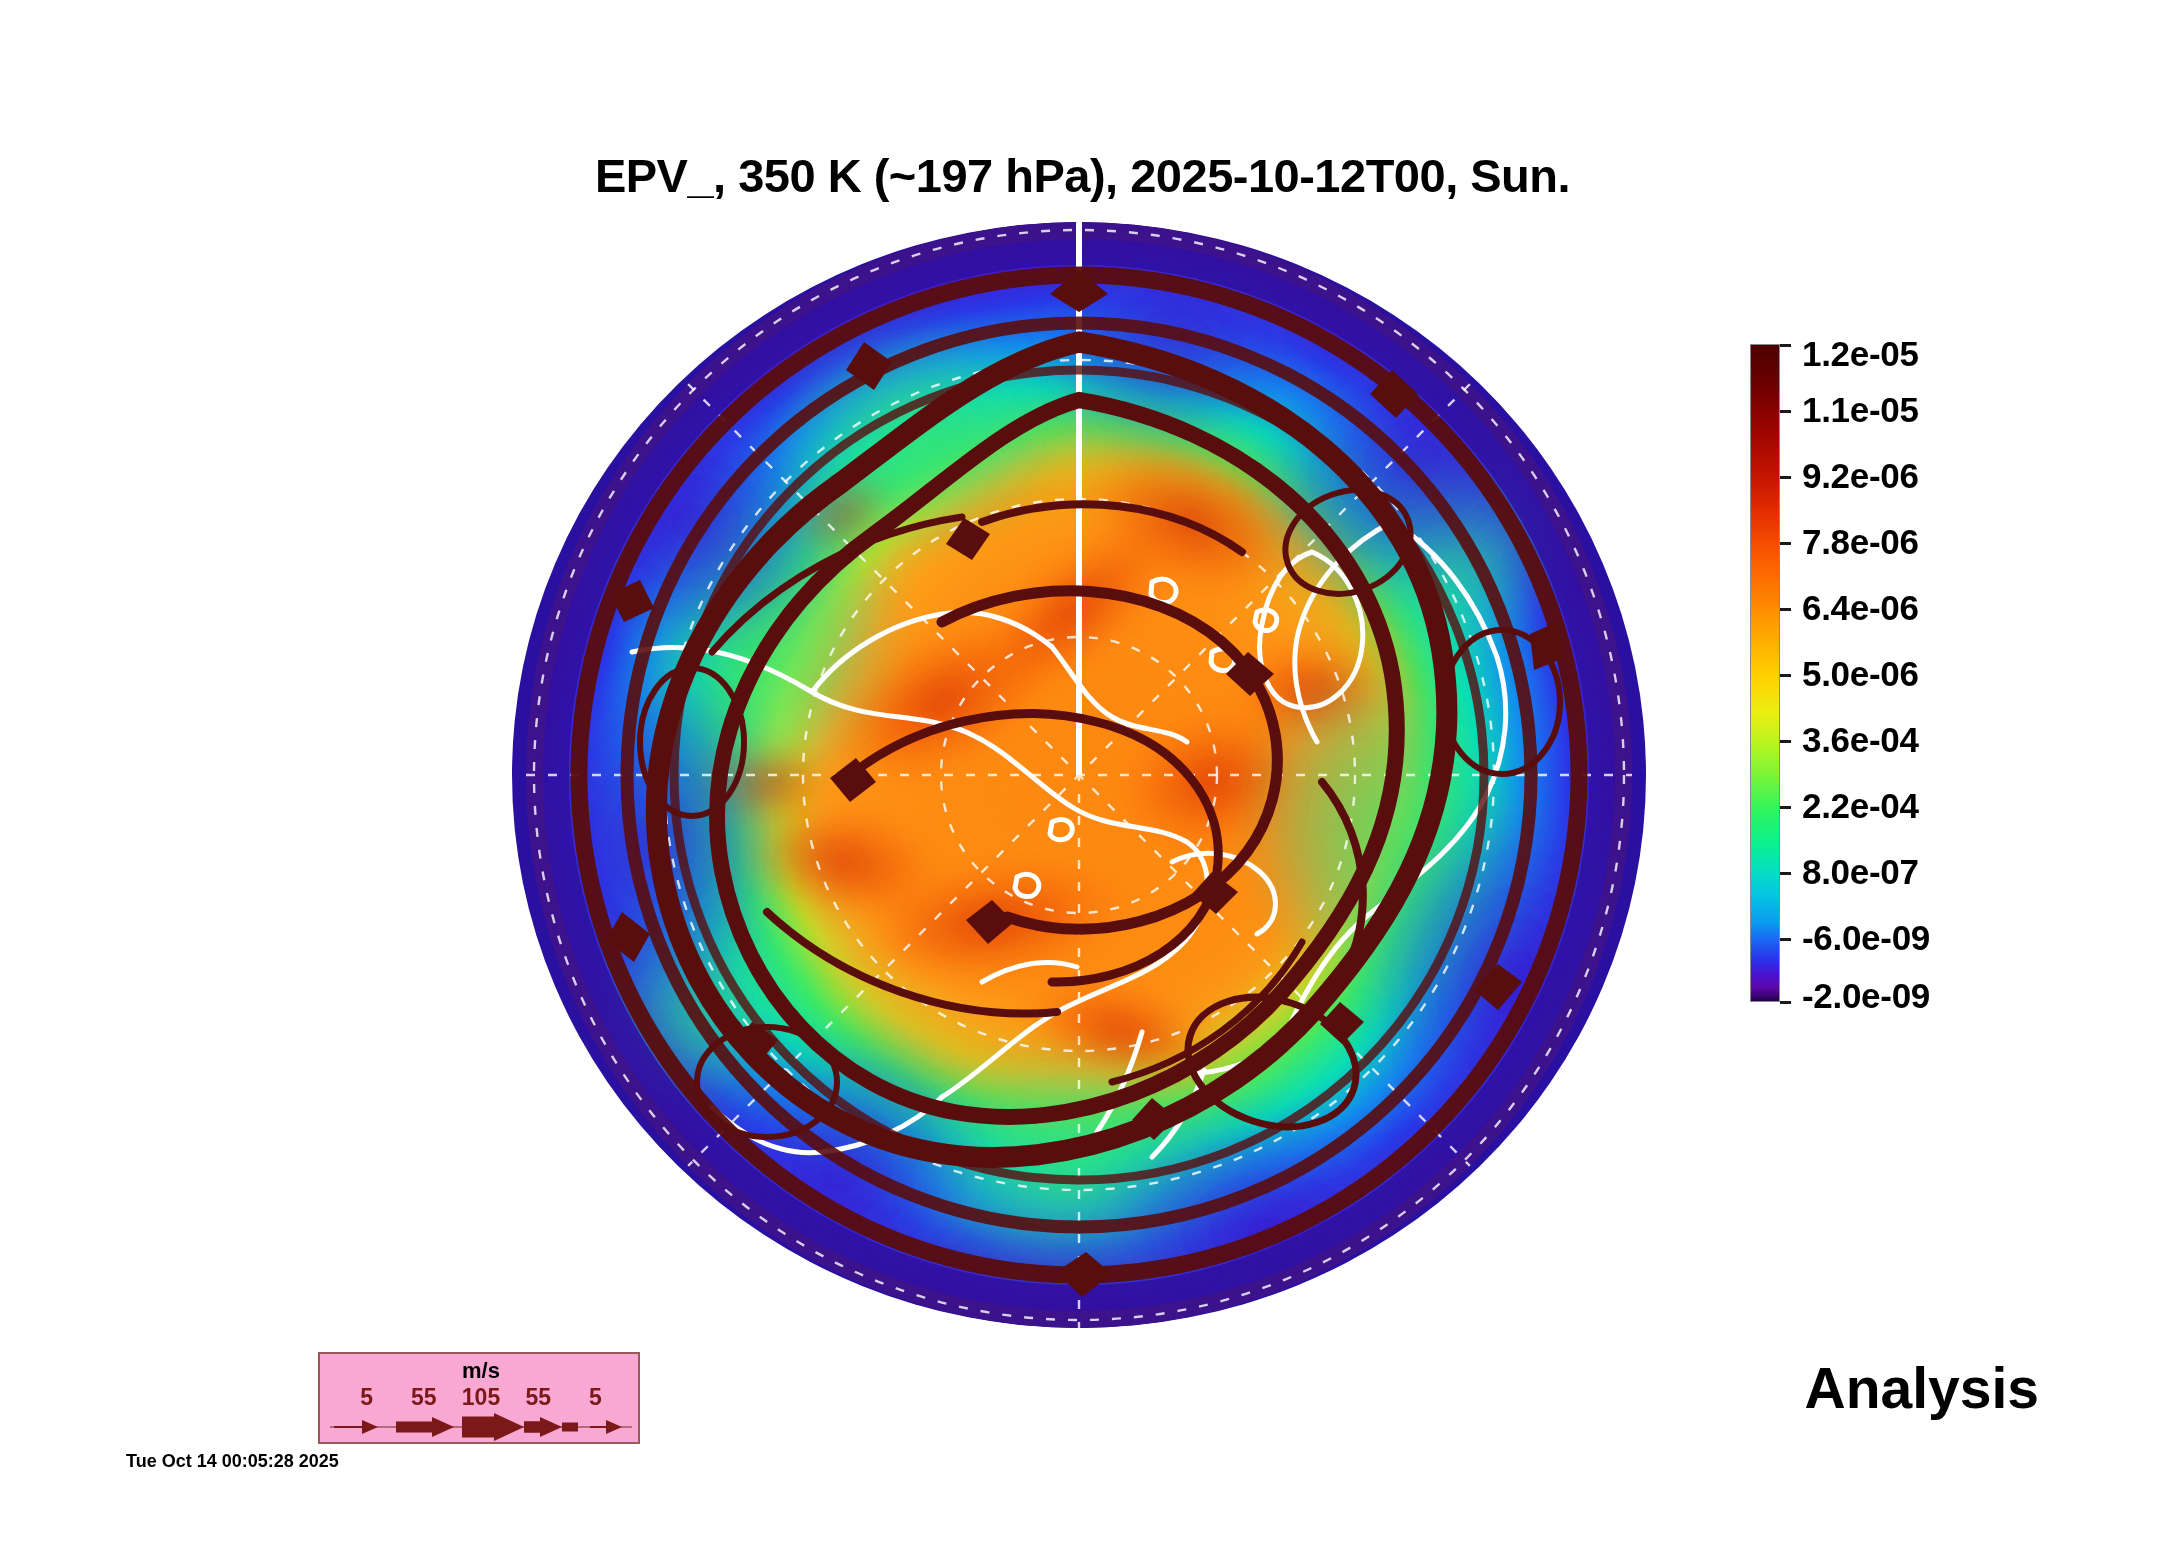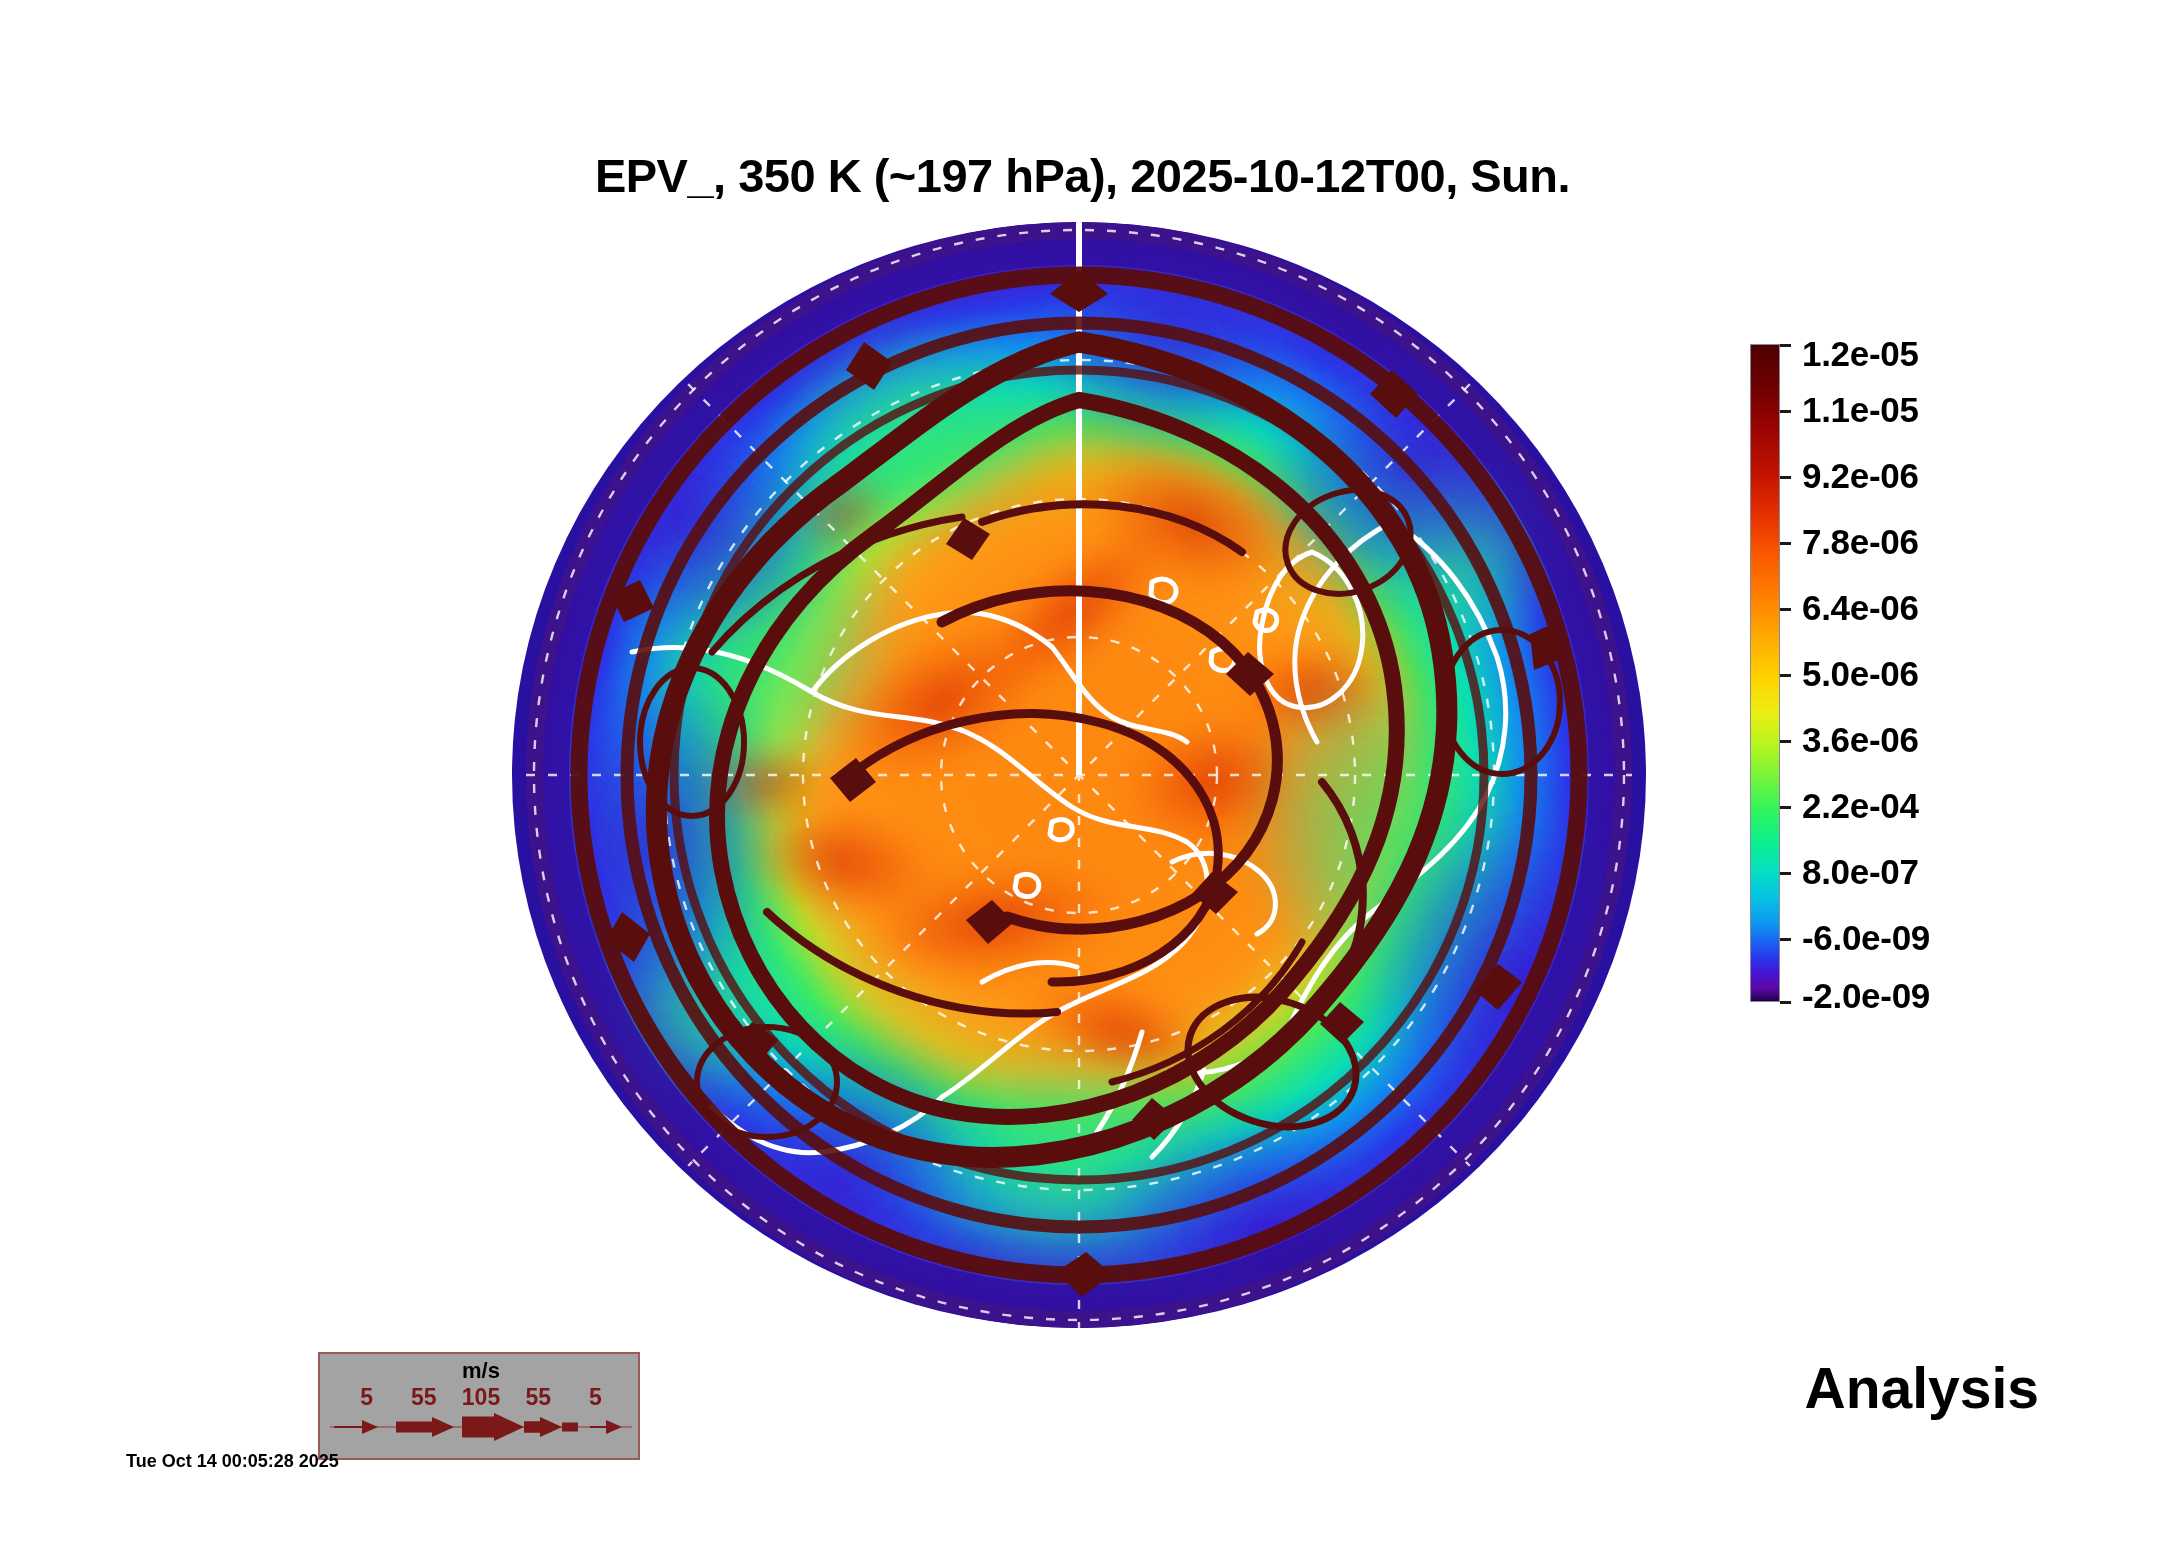--- a/index.html
+++ b/index.html
@@ -116,24 +116,24 @@
     transform: translateY(-50%);
     letter-spacing: -0.3px;
   }
 
   
   #wind-legend {
     position: absolute;
     left: 318px;
     top: 1352px;
     width: 322px;
-    height: 108px;
+    height: 92px;
     border: 2px solid #9a5a5a;
     box-sizing: border-box;
-    background: #a3a3a3;
+    background: #f9a8d4;
   }
   #wind-unit {
     position: absolute;
     left: 0;
     top: 4px;
     width: 322px;
     text-align: center;
     font-size: 22px;
     font-weight: bold;
     color: #000000;
@@ -421,21 +421,21 @@
     <div class="cb-tick" style="top:528px"></div>
     <div class="cb-tick" style="top:594px"></div>
     <div class="cb-tick" style="top:657px"></div>
 
     <div class="cb-label" style="top:10px">1.2e-05</div>
     <div class="cb-label" style="top:66px">1.1e-05</div>
     <div class="cb-label" style="top:132px">9.2e-06</div>
     <div class="cb-label" style="top:198px">7.8e-06</div>
     <div class="cb-label" style="top:264px">6.4e-06</div>
     <div class="cb-label" style="top:330px">5.0e-06</div>
-    <div class="cb-label" style="top:396px">3.6e-06</div>
+    <div class="cb-label" style="top:396px">3.6e-04</div>
     <div class="cb-label" style="top:462px">2.2e-04</div>
     <div class="cb-label" style="top:528px">8.0e-07</div>
     <div class="cb-label" style="top:594px">-6.0e-09</div>
     <div class="cb-label" style="top:652px">-2.0e-09</div>
   </div>
 
   <div id="wind-legend">
     <div id="wind-unit">m/s</div>
     <div id="wind-values">
       <span>5</span>

